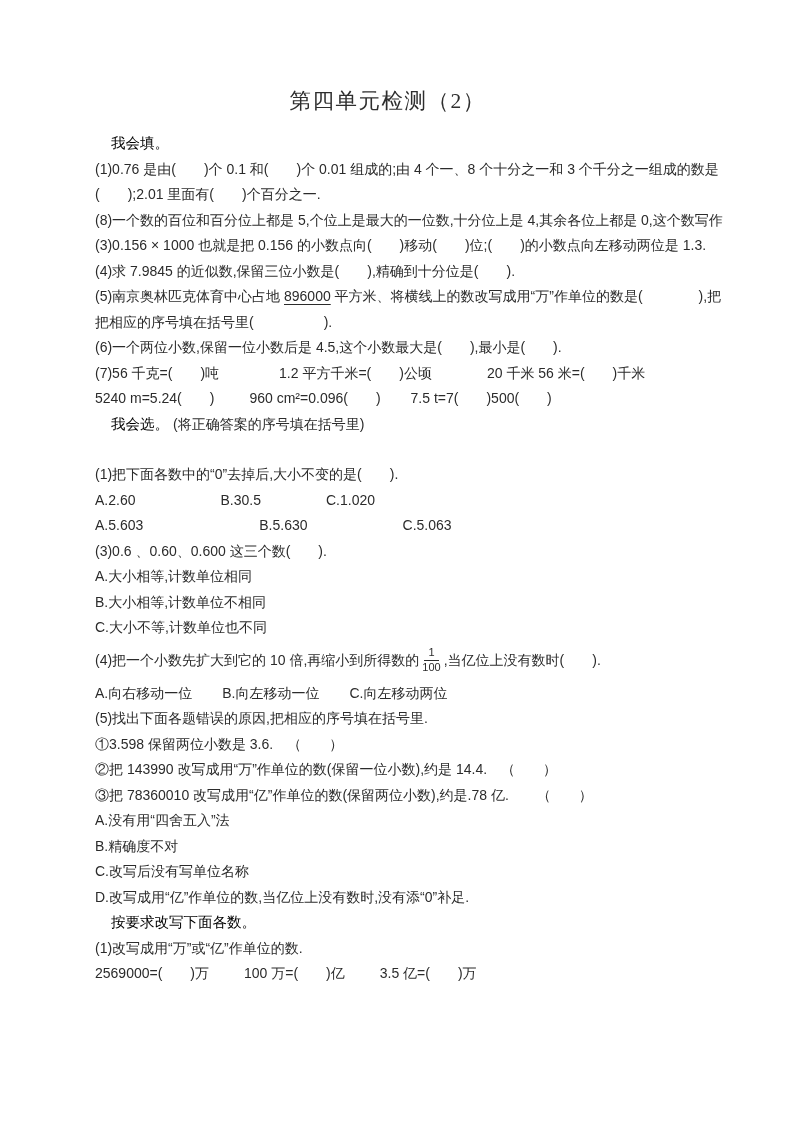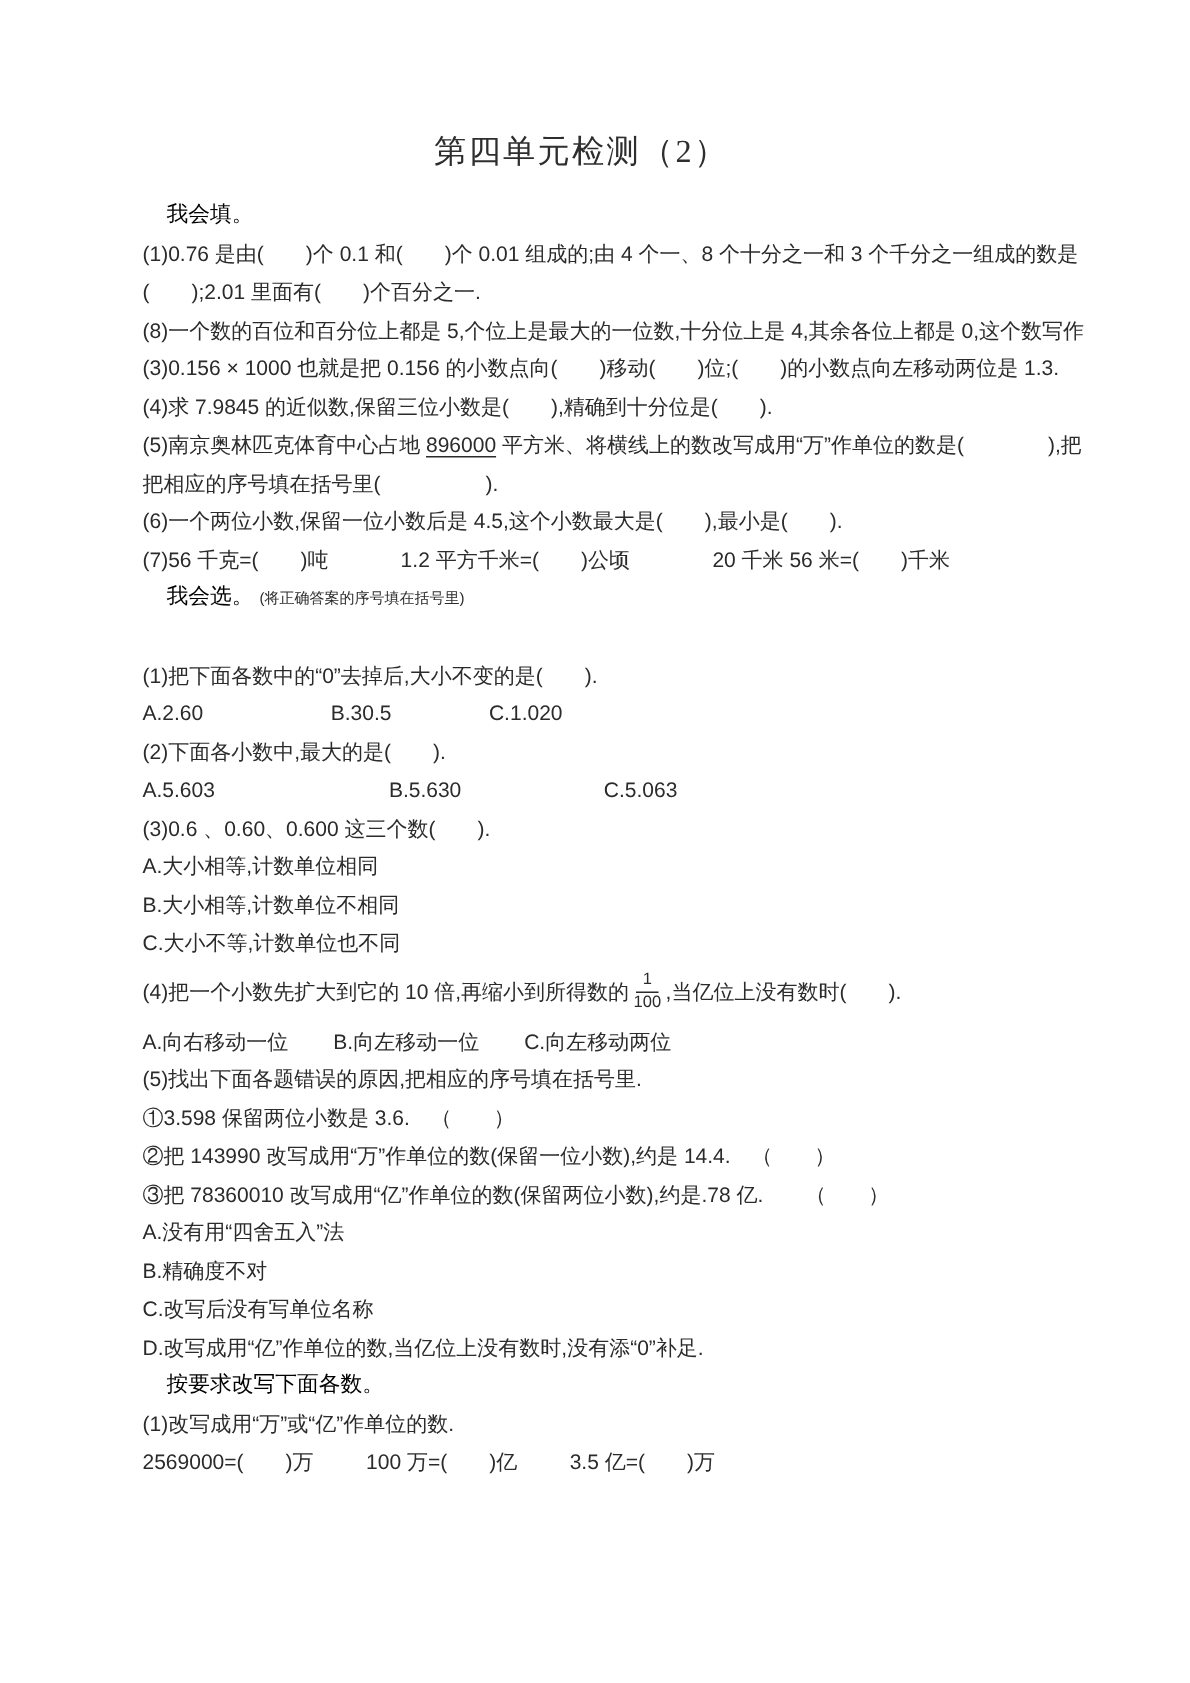--- a/index.html
+++ b/index.html
@@ -23,33 +23,33 @@
   }
   .content{padding:16px 60px 0 95px;}
   .line{
     font-size:14px;
     line-height:25.5px;
     min-height:25.5px;
     white-space:nowrap;
   }
   .sec-h{padding-left:16px;font-size:14.5px;}
   .sec-h .h{color:#000000;}
-  .sec-h .note{color:#2b2b2b;font-size:10px;}
+  .sec-h .note{color:#2b2b2b;font-size:14px;}
   .gap{height:25px;}
   .ul{text-decoration:underline;text-underline-offset:3px;text-align:right;}
   .frac-line{display:flex;align-items:center;height:40px;}
   .frac{
     display:inline-flex;flex-direction:column;align-items:center;
     font-size:11px;line-height:1.25;margin:0 3px;
   }
   .frac .n{border-bottom:1.2px solid #2b2b2b;padding:0 4px;}
   .g30{margin-right:30px;}
   .g35{margin-right:35px;}
   .g55{margin-right:55px;}
-  .g60{margin-right:48px;}
+  .g60{margin-right:60px;}
   .g65{margin-right:65px;}
   .g75{margin-right:116px;}
   .g85{margin-right:85px;}
   .g95{margin-right:95px;}
 </style>
 </head>
 <body>
 
 <div class="page">
   <h1 class="title">第四单元检测（2）</h1>
@@ -65,31 +65,33 @@
     <div class="line">(3)0.156 × 1000 也就是把 0.156 的小数点向(　　)移动(　　)位;(　　)的小数点向左移动两位是 1.3.</div>
     <div class="line">(4)求 7.9845 的近似数,保留三位小数是(　　),精确到十分位是(　　).</div>
     <div class="line">
       <span>(5)南京奥林匹克体育中心占地 </span><span class="ul">896000</span><span> 平方米、将横线上的数改写成用“万”作单位的数是(　　　　),把</span>
     </div>
     <div class="line">把相应的序号填在括号里(　　　　　).</div>
     <div class="line">(6)一个两位小数,保留一位小数后是 4.5,这个小数最大是(　　),最小是(　　).</div>
     <div class="line">
       <span class="g60">(7)56 千克=(　　)吨</span><span class="g55">1.2 平方千米=(　　)公顷</span><span>20 千米 56 米=(　　)千米</span>
     </div>
+    <div class="line">
+      <span class="g35">5240 m=5.24(　　)</span><span class="g30">960 cm²=0.096(　　)</span><span>7.5 t=7(　　)500(　　)</span>
+    </div>
 
     <div class="line sec-h">
       <span class="h">我会选。</span>
       <span class="note">(将正确答案的序号填在括号里)</span>
     </div>
     <div class="gap"></div>
     <div class="line">(1)把下面各数中的“0”去掉后,大小不变的是(　　).</div>
     <div class="line">
       <span class="g85">A.2.60</span><span class="g65">B.30.5</span><span>C.1.020</span>
     </div>
-    <div class="line">(2)下面各小数中,最大的是(　　).</div>
     <div class="line">
       <span class="g75">A.5.603</span><span class="g95">B.5.630</span><span>C.5.063</span>
     </div>
     <div class="line">(3)0.6 、0.60、0.600 这三个数(　　).</div>
     <div class="line">A.大小相等,计数单位相同</div>
     <div class="line">B.大小相等,计数单位不相同</div>
     <div class="line">C.大小不等,计数单位也不同</div>
     <div class="line frac-line">
       <span>(4)把一个小数先扩大到它的 10 倍,再缩小到所得数的</span>
       <span class="frac">

